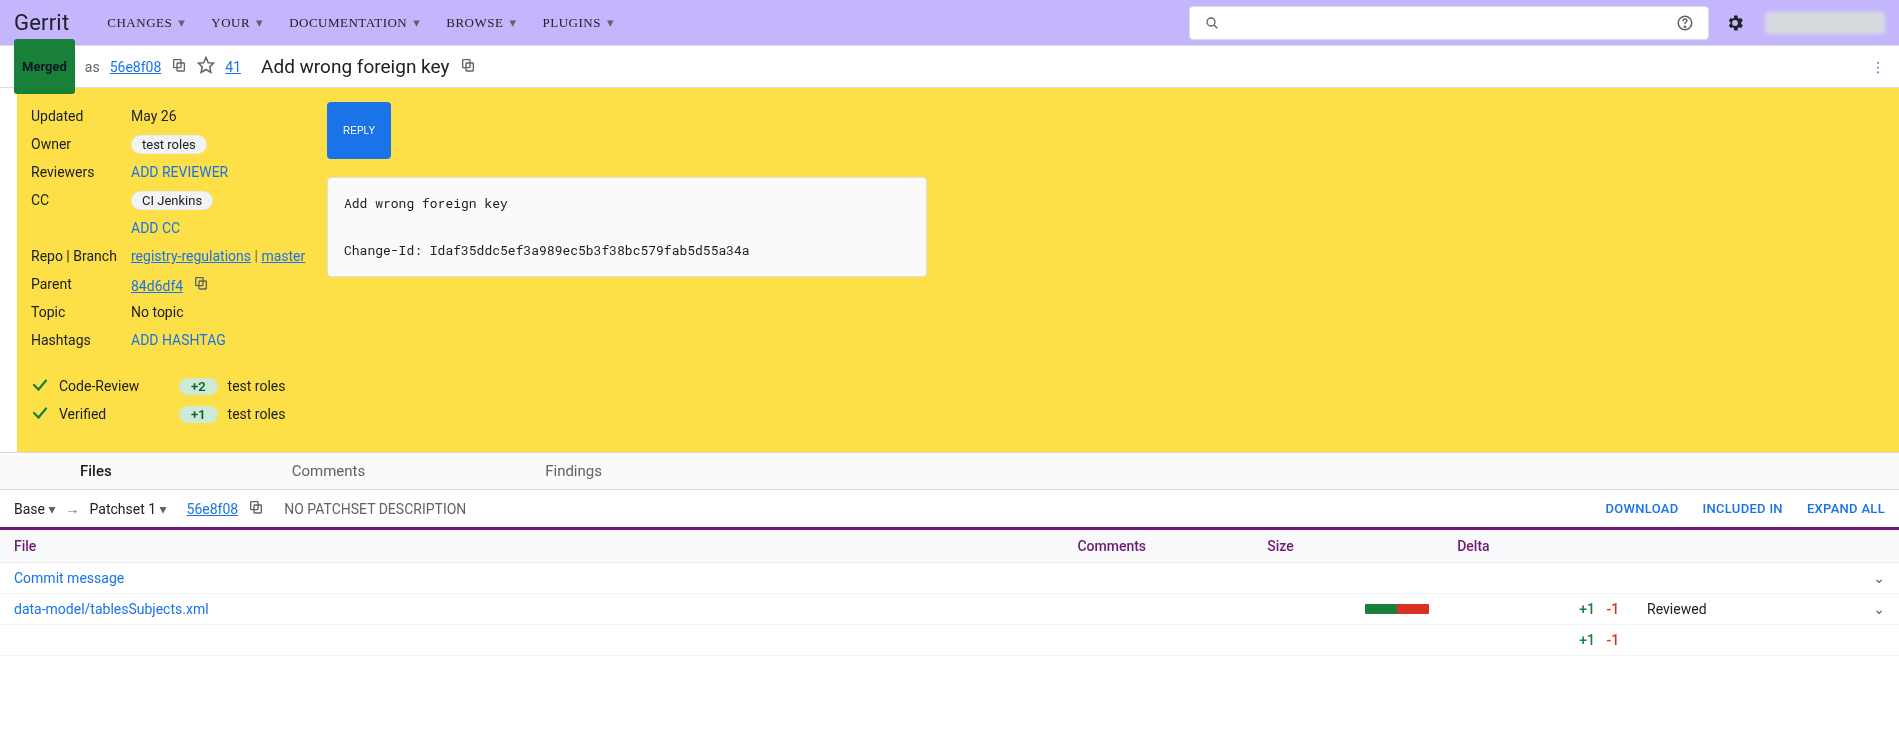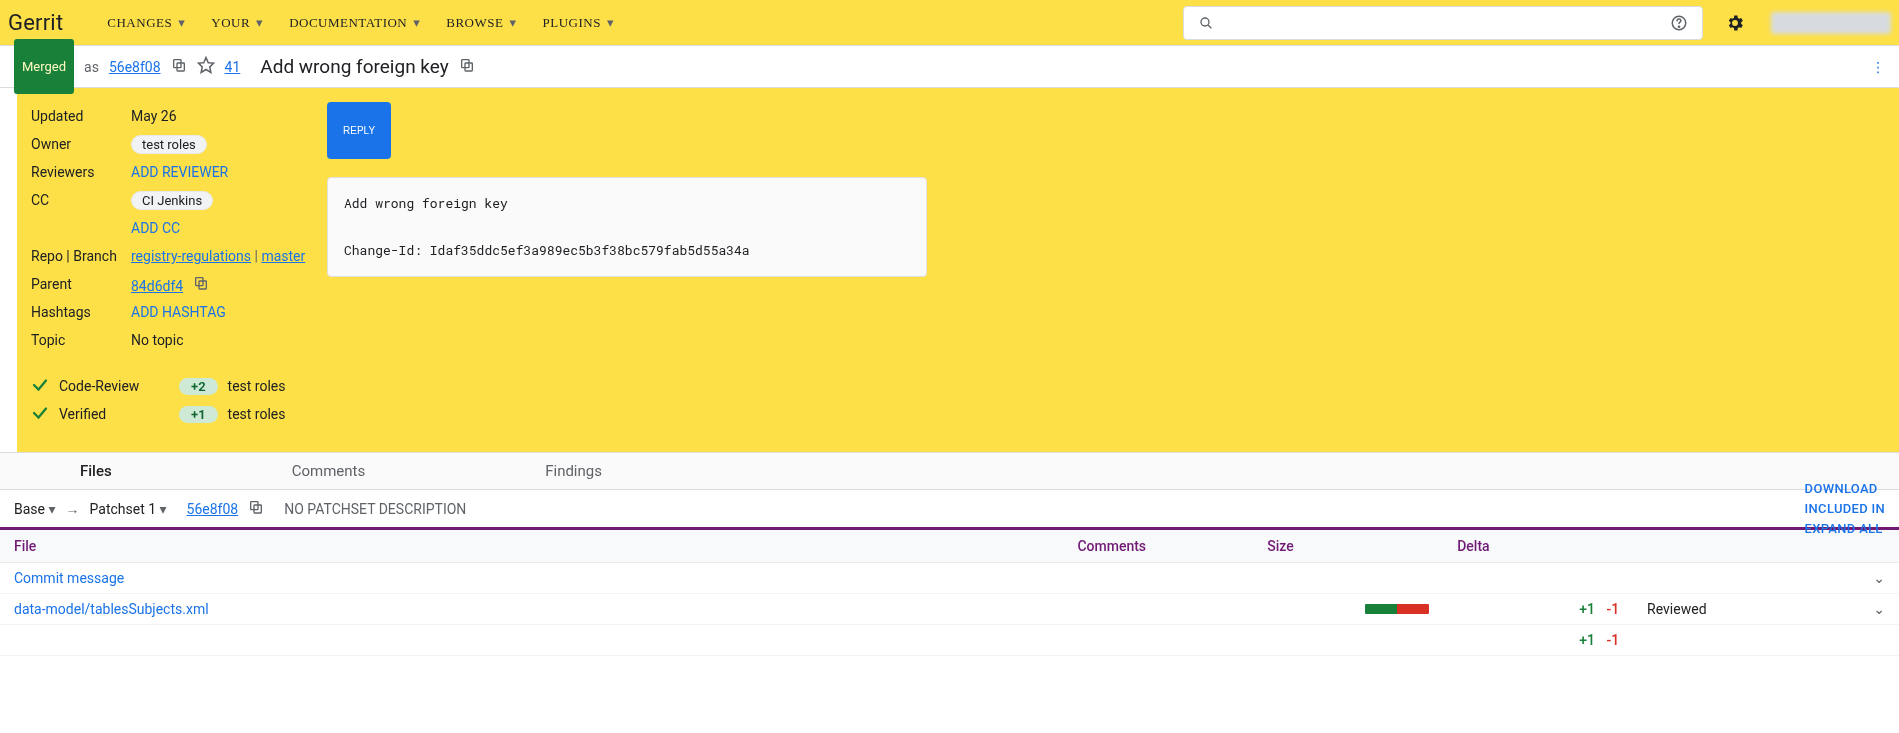--- a/index.html
+++ b/index.html
@@ -8,24 +8,24 @@
     font-size: 14px;
     color: #202124;
     background: #fff;
     width: 1899px;
   }
   
   .top-header {
     display: flex;
     align-items: center;
     height: 46px;
-    padding: 0 8px;
-    background: #fde047;
+    padding: 0 14px;
+    background: #c4b5fd;
     border-bottom: 1px solid #dadce0;
-    gap: 18px;
+    gap: 12px;
   }
   .brand {
     font-size: 22px;
     font-weight: 400;
     letter-spacing: .2px;
   }
   .nav {
     display: flex;
     gap: 6px;
     margin-left: 16px;
@@ -80,23 +80,23 @@
   .change-bar {
     display: flex;
     align-items: center;
     height: 42px;
     padding: 0 14px;
     border-bottom: 1px solid #dadce0;
     gap: 10px;
   }
   .status-badge {
     background: #188038;
-    color: #fef9c3;
+    color: #0f172a;
     font-size: 13px;
-    font-weight: 400;
+    font-weight: 700;
     padding: 20px 8px;
     border-radius: 3px;
   }
   .muted { color:#5f6368; }
   .link { color:#1a73e8; cursor:pointer; text-decoration: underline; }
   .link-nounder { color:#1a73e8; cursor:pointer; }
   .copy-ic, .star-ic { color:#5f6368; cursor:pointer; }
   .change-title { font-size: 19px; margin-left: 10px; }
   .kebab { margin-left:auto; color:#1a73e8; cursor:pointer; }
 
@@ -185,21 +185,21 @@
   
   .patchset-row {
     display:flex;
     align-items:center;
     height: 40px;
     padding: 0 14px;
     gap: 10px;
     font-size: 14px;
     border-bottom: 3px solid #701a75;
   }
-  .patchset-row .right { margin-left:auto; display:flex; gap:5px;flex-direction:column; }
+  .patchset-row .right { margin-left:auto; display:flex; gap:24px; }
   .arrow-sep { color:#5f6368; }
   .action-link { color:#1a73e8; font-size:13px; font-weight:500; cursor:pointer; letter-spacing:.3px; }
 
   
   table.files {
     width: 100%;
     border-collapse: collapse;
     font-size: 14px;
   }
   table.files th {
@@ -346,26 +346,26 @@
         <span class="link">84d6df4</span>
         <span class="copy-ic" style="margin-left:6px;">
           <svg class="icon16" viewBox="0 0 24 24" fill="none" stroke="#5f6368" stroke-width="2">
               <rect x="9" y="9" width="11" height="12" rx="1"></rect>
               <rect x="4" y="4" width="11" height="12" rx="1"></rect>
             </svg>
         </span>
       </span>
     </div>
     <div class="meta-row">
+      <span class="meta-label">Topic</span>
+      <span>No topic</span>
+    </div>
+    <div class="meta-row">
       <span class="meta-label">Hashtags</span>
       <span class="link-nounder">ADD HASHTAG</span>
-    </div>
-    <div class="meta-row">
-      <span class="meta-label">Topic</span>
-      <span>No topic</span>
     </div>
 
     <div class="meta-sep"></div>
 
     <div class="vote-row">
       <span class="check-ic">
         <svg class="icon18" viewBox="0 0 24 24" fill="none" stroke="#188038" stroke-width="3" stroke-linecap="round">
             <polyline points="4 12 10 18 20 6"></polyline>
           </svg>
       </span>

